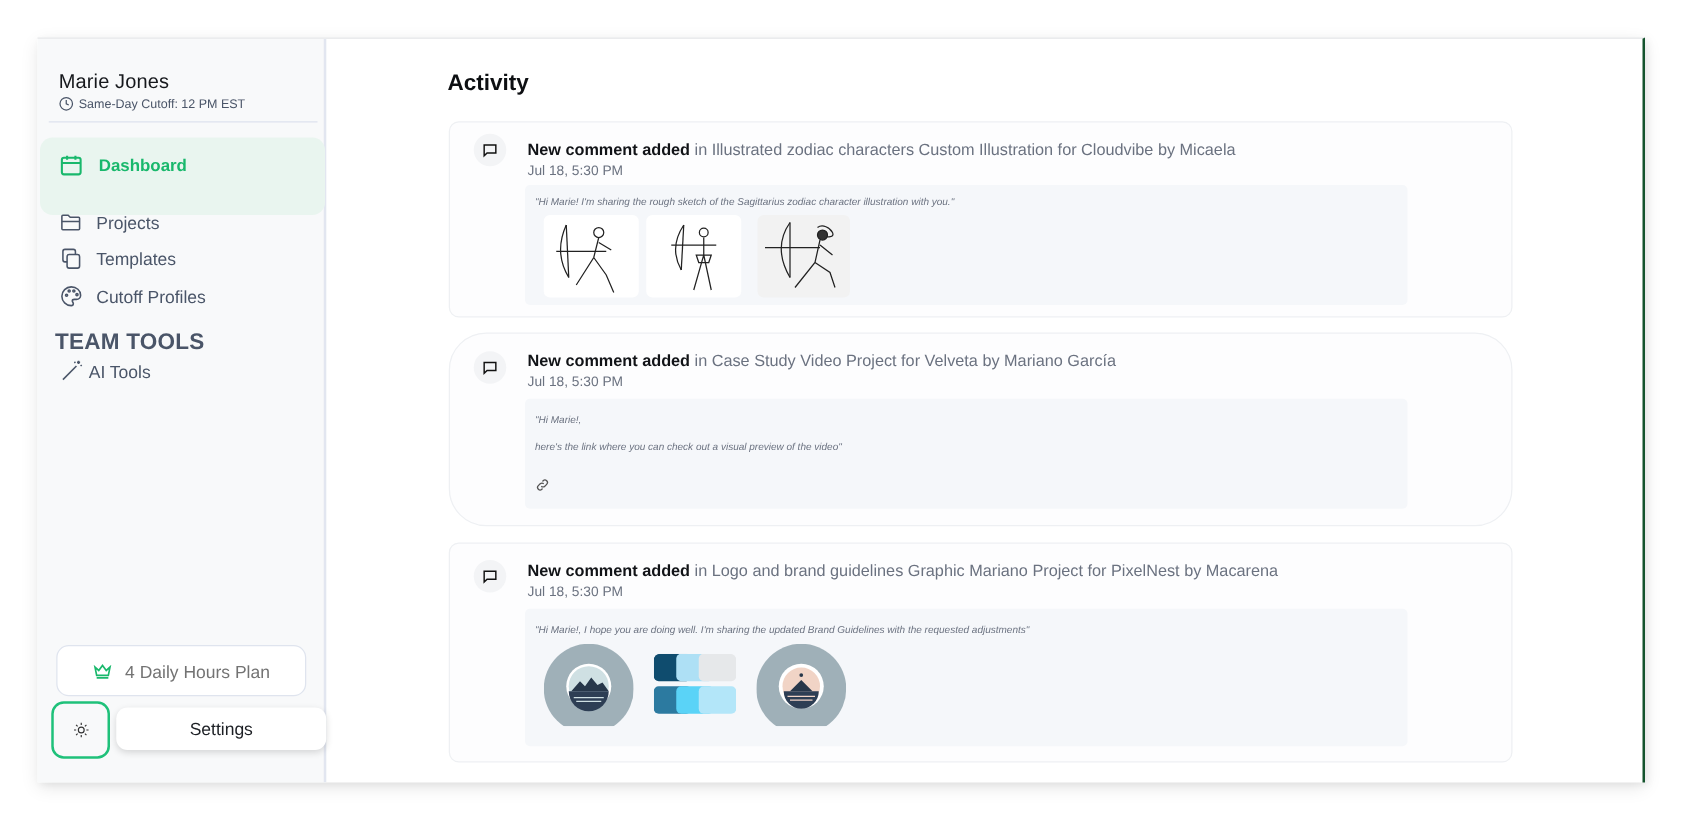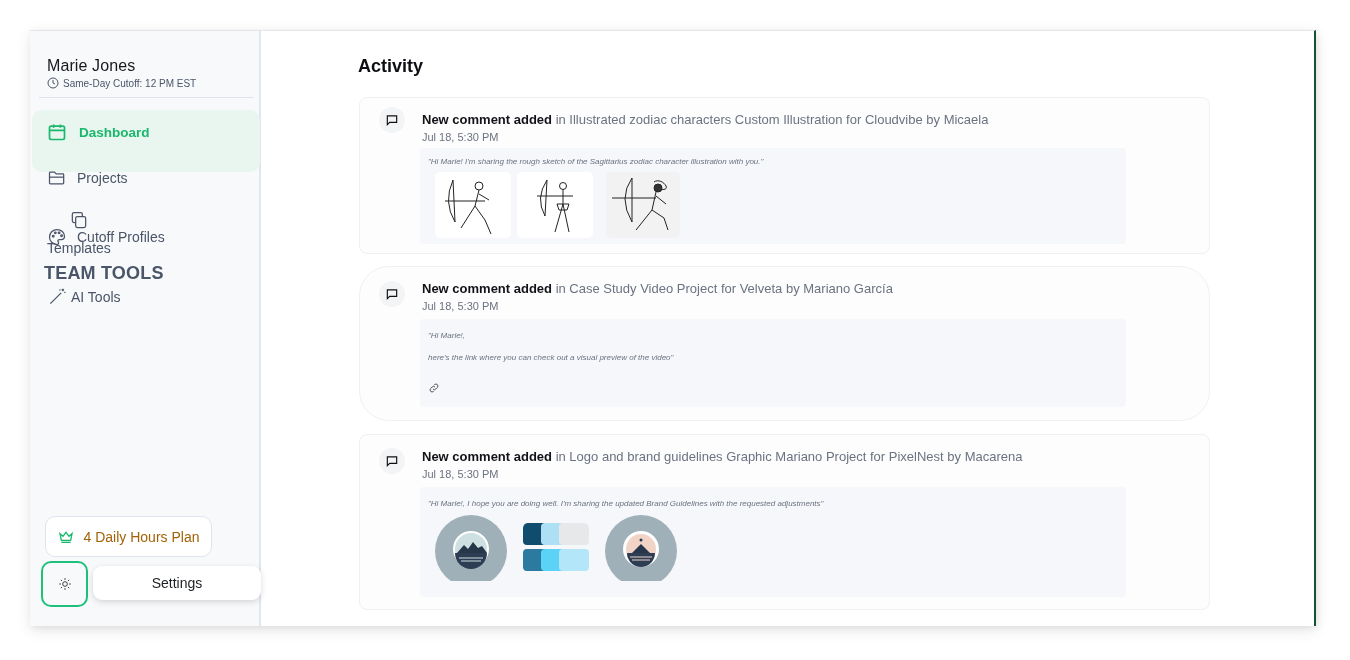--- a/index.html
+++ b/index.html
@@ -33,24 +33,24 @@
     position: absolute; left: 2px; top: 79px; width: 228px; height: 62px;
     background: #e9f5ef; border-radius: 10px;
   }
   .nav-active .nav-inner {
     position: absolute; left: 15px; top: 12px; display: flex; align-items: center; gap: 12px;
     color: #19b86c; font-weight: bold; font-size: 13.5px;
   }
   .section-label { position: absolute; left: 14px; top: 232px; font-size: 18px; font-weight: bold; color: #4a5568; letter-spacing: 0.2px; }
 
   .plan-btn {
-    position: absolute; left: 15px; top: 485px; width: 167px; height: 41px;
+    position: absolute; left: 15px; top: 485px; width: 200px; height: 41px;
     border: 1.5px solid #dfe4ee; border-radius: 10px; background: #fff;
     display: flex; align-items: center; justify-content: center; gap: 10px;
-    font-size: 14px; color: #a16207; cursor: pointer;
+    font-size: 14px; color: #737373; cursor: pointer;
   }
   .plan-btn svg { width: 16px; height: 16px; }
   .theme-btn {
     position: absolute; left: 11px; top: 530px; width: 47px; height: 46px;
     border: 2px solid #1fc17a; border-radius: 10px; background: #f8f9fa;
     display: flex; align-items: center; justify-content: center; cursor: pointer;
   }
   .theme-btn svg { width: 14px; height: 14px; }
   .settings-btn {
     position: absolute; left: 63px; top: 535px; width: 168px; height: 34px;
@@ -113,21 +113,21 @@
       </div>
     </div>
 
     <div class="nav-item" style="top:137px;">
       <svg viewBox="0 0 24 24" fill="none" stroke="#4a5568" stroke-width="1.5">
           <path d="M3 6a1 1 0 0 1 1-1h5l2 2h8a1 1 0 0 1 1 1v10a1 1 0 0 1-1 1H4a1 1 0 0 1-1-1z"></path>
           <path d="M3 11h17"></path>
         </svg>
       <span>Projects</span>
     </div>
-    <div class="nav-item" style="top:179px;flex-direction:column;">
+    <div class="nav-item" style="top:166px;">
       <svg viewBox="0 0 24 24" fill="none" stroke="#4a5568" stroke-width="1.5">
           <rect x="8" y="8" width="12" height="13" rx="2"></rect>
           <path d="M16 8V5a2 2 0 0 0-2-2H6a2 2 0 0 0-2 2v8a2 2 0 0 0 2 2h2"></path>
         </svg>
       <span>Templates</span>
     </div>
     <div class="nav-item" style="top:196px;">
       <svg viewBox="0 0 24 24" fill="none" stroke="#4a5568" stroke-width="1.5">
           <path d="M12 3a9 9 0 1 0 0 18c1.5 0 2-1 2-2s-1-1.5-1-2.5 1-1.5 2-1.5h2a4 4 0 0 0 4-4c0-4.5-4-8-9-8z"></path>
           <circle cx="7.5" cy="11" r="1"></circle>

